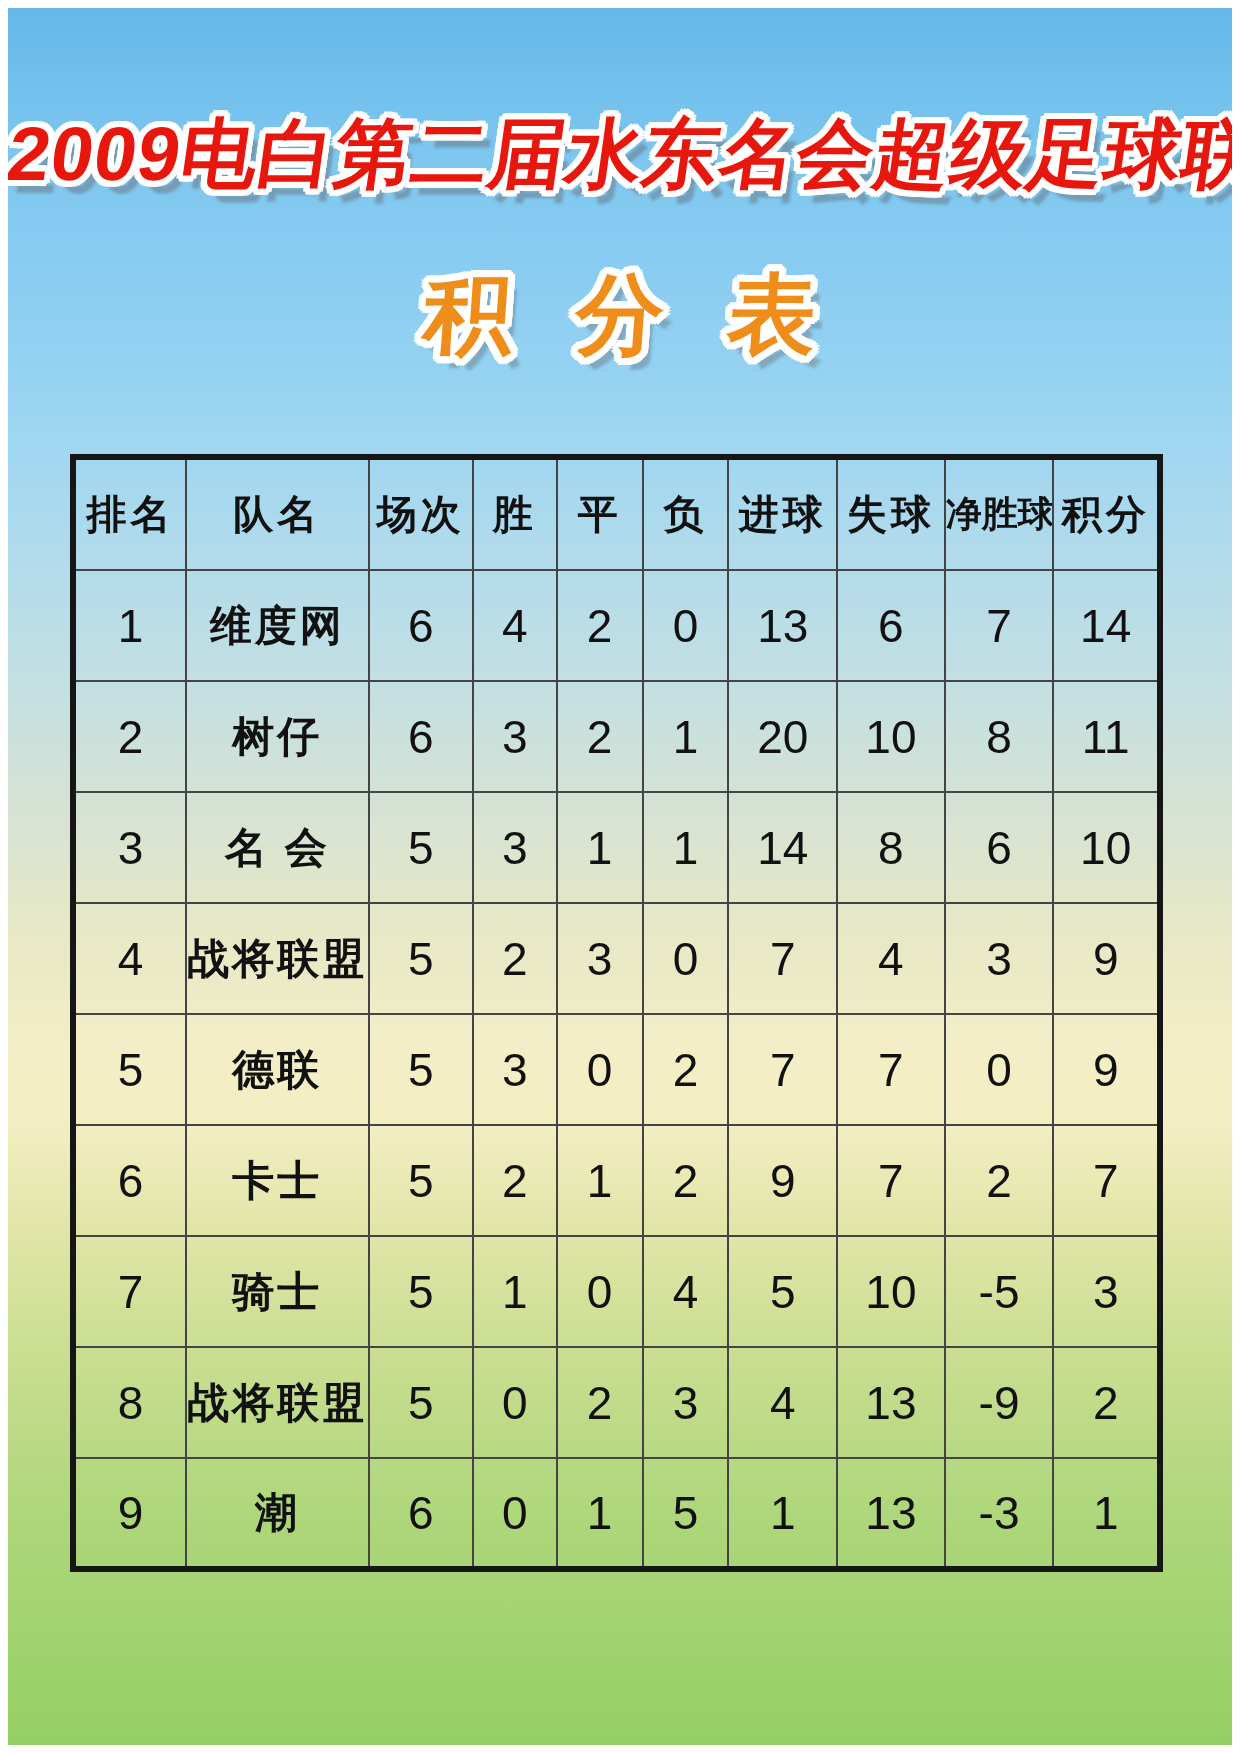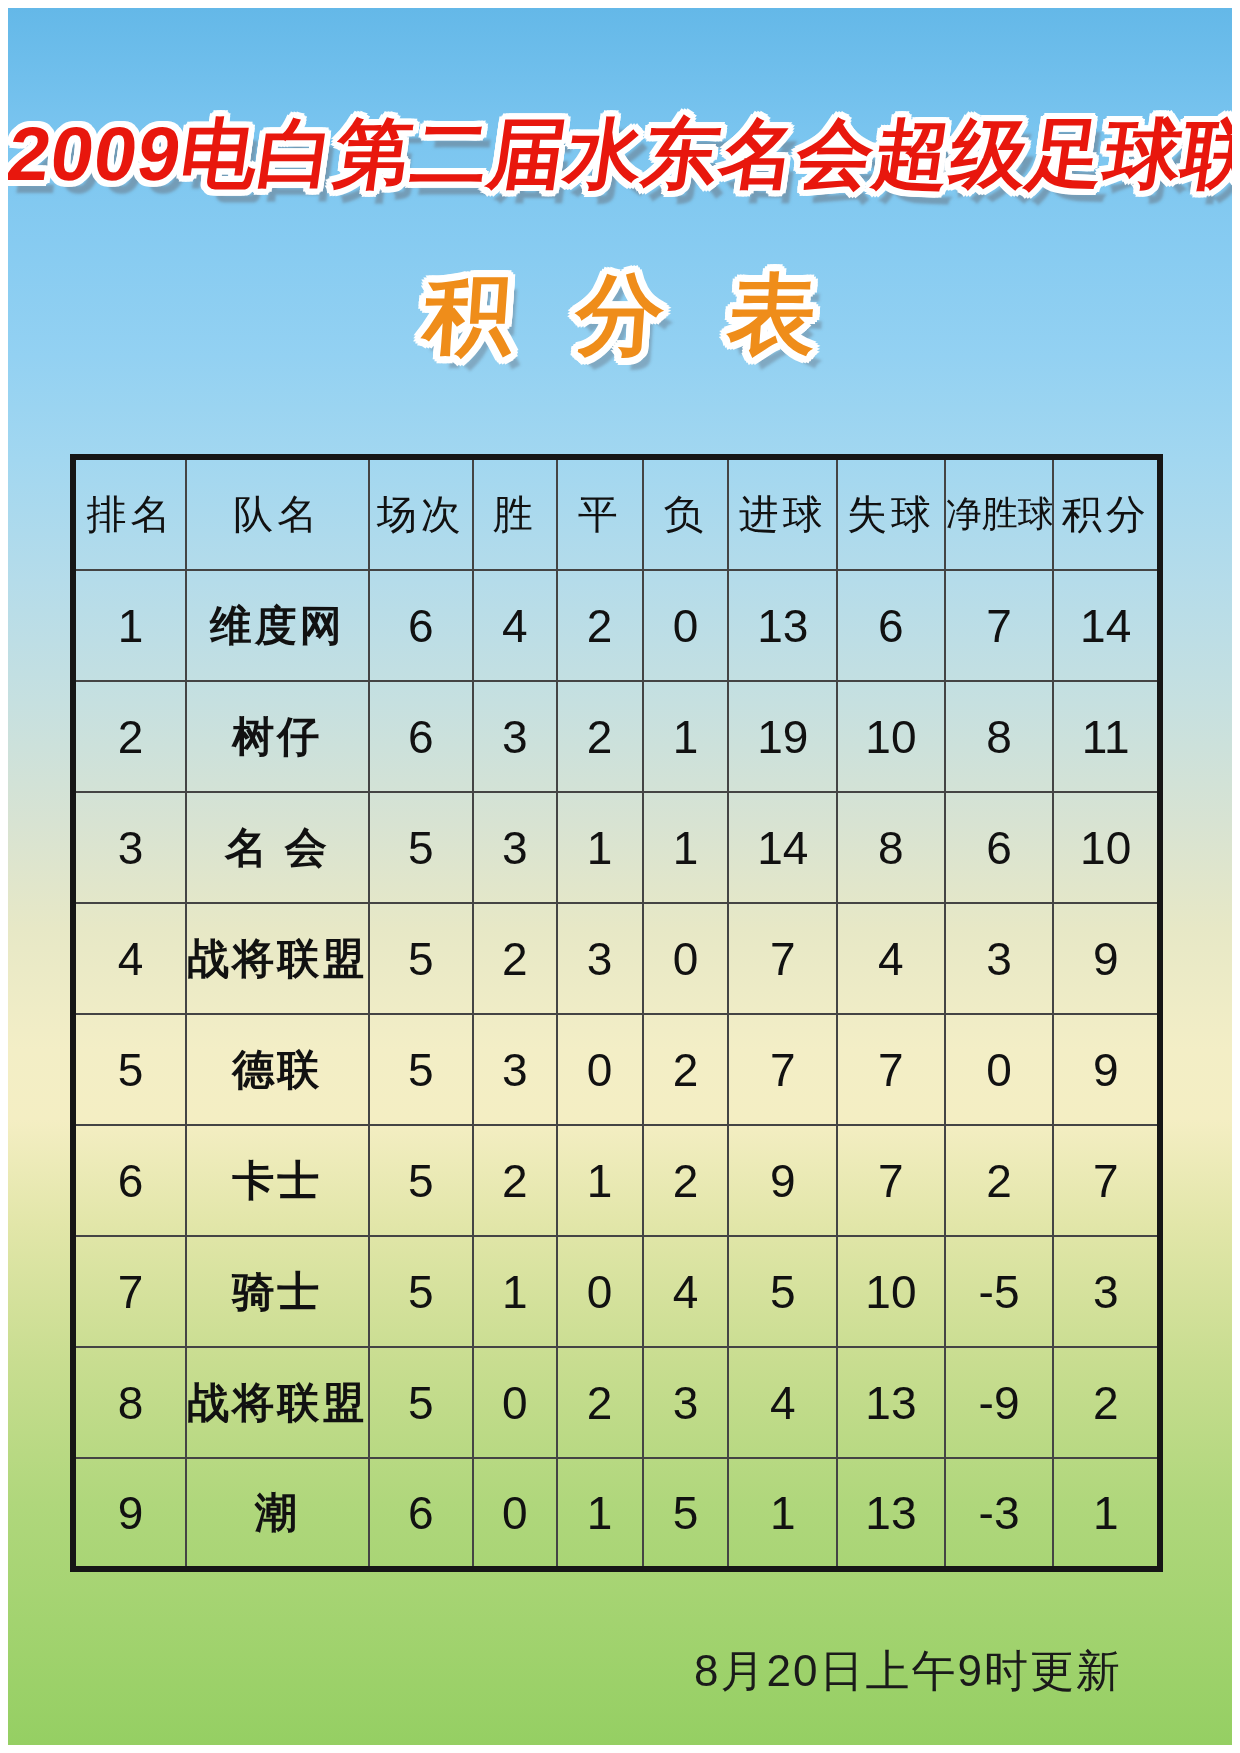--- a/index.html
+++ b/index.html
@@ -87,21 +87,21 @@
     text-align: center;
     vertical-align: middle;
     color: #111111;
     padding: 0;
     overflow: hidden;
   }
   table.standings thead tr { height: 113px; }
   table.standings tbody tr { height: 111px; }
   table.standings th {
     font-size: 40px;
-    font-weight: normal;
+    font-weight: bold;
     letter-spacing: 4px;
     white-space: nowrap;
   }
   table.standings th.narrow-header { letter-spacing: 0; font-size: 36px; }
   table.standings td {
     font-size: 46px;
     font-weight: normal;
   }
   table.standings td.team-cell {
     font-weight: bold;
@@ -169,21 +169,21 @@
           <td>7</td>
           <td>14</td>
         </tr>
         <tr>
           <td>2</td>
           <td class="team-cell">树仔</td>
           <td>6</td>
           <td>3</td>
           <td>2</td>
           <td>1</td>
-          <td>19</td>
+          <td>20</td>
           <td>10</td>
           <td>8</td>
           <td>11</td>
         </tr>
         <tr>
           <td>3</td>
           <td class="team-cell">名 会</td>
           <td>5</td>
           <td>3</td>
           <td>1</td>
@@ -261,15 +261,14 @@
           <td>1</td>
           <td>5</td>
           <td>1</td>
           <td>13</td>
           <td>-3</td>
           <td>1</td>
         </tr>
       </tbody>
   </table>
 
-  <div class="update-note">8月20日上午9时更新</div>
 
 </div>
 
 </body></html>

